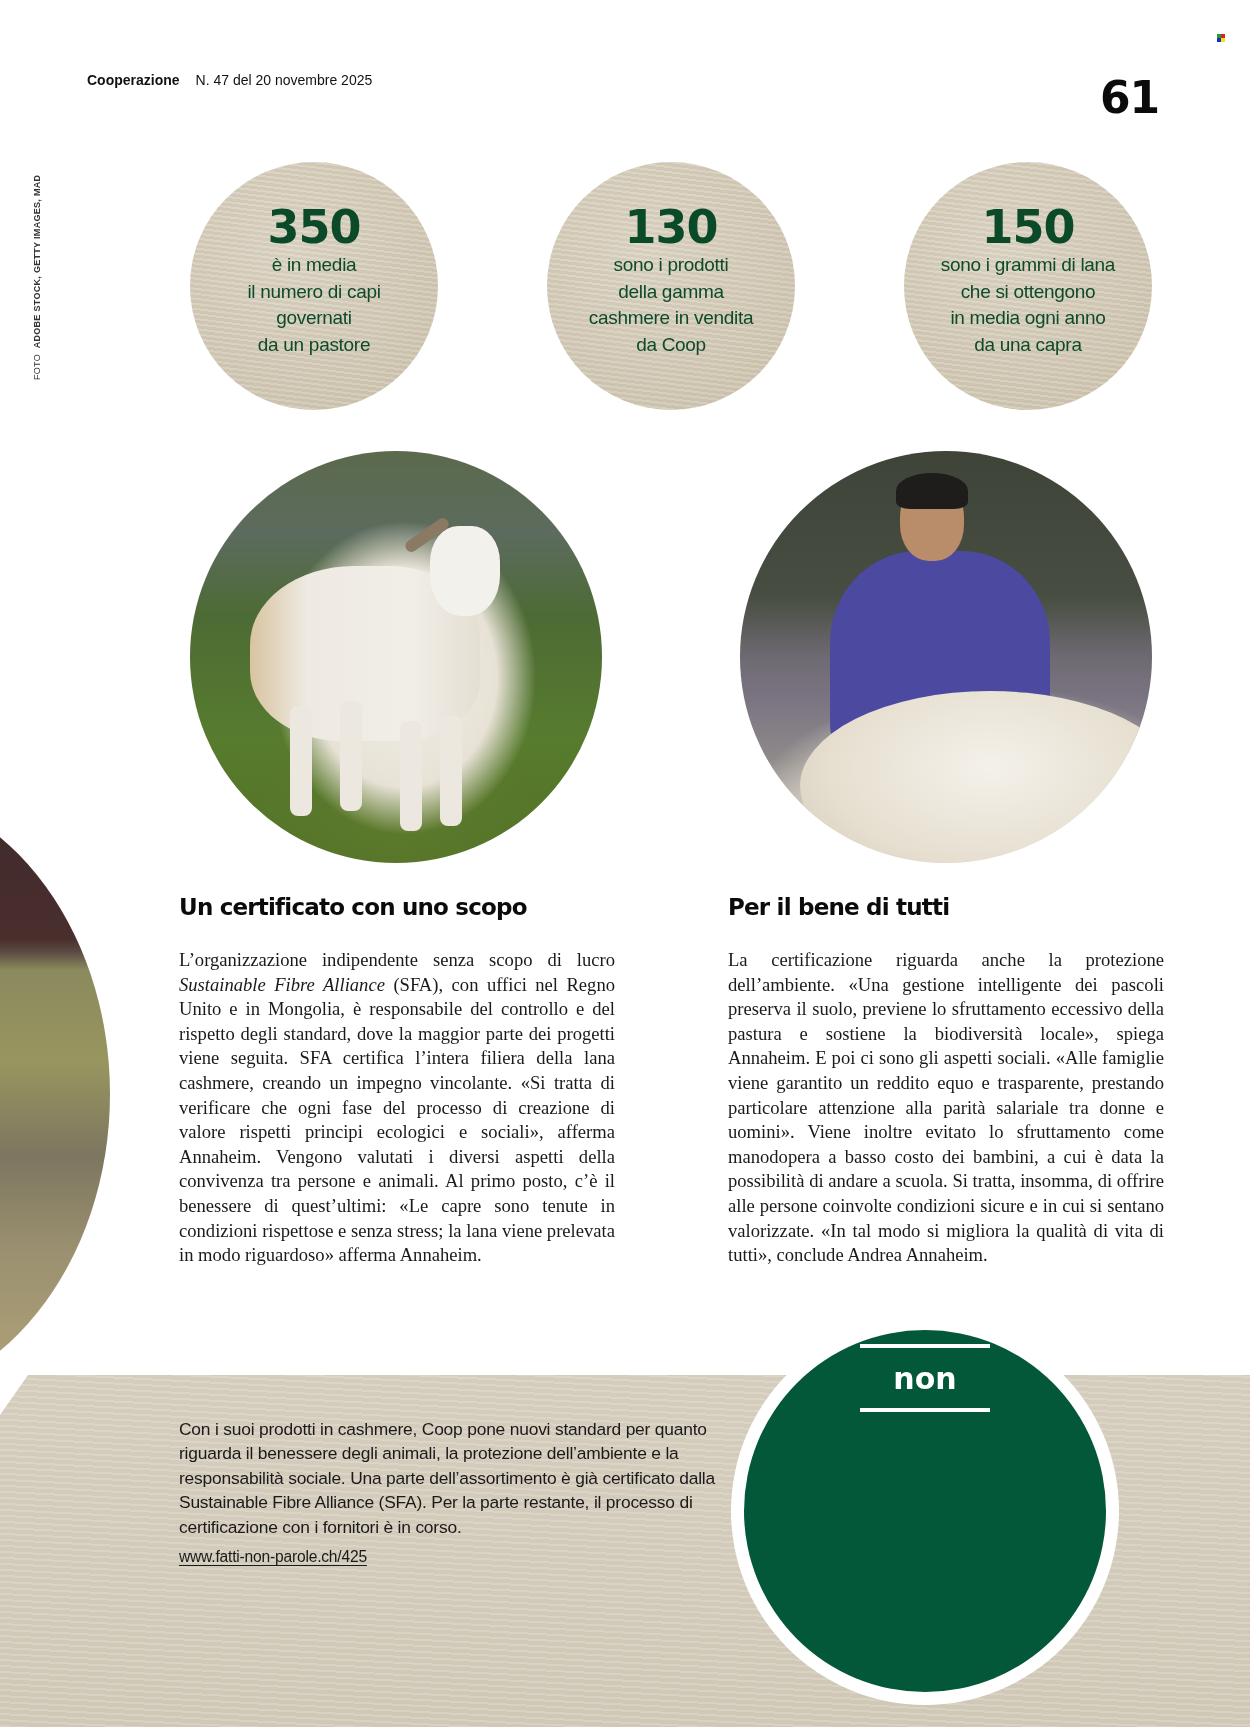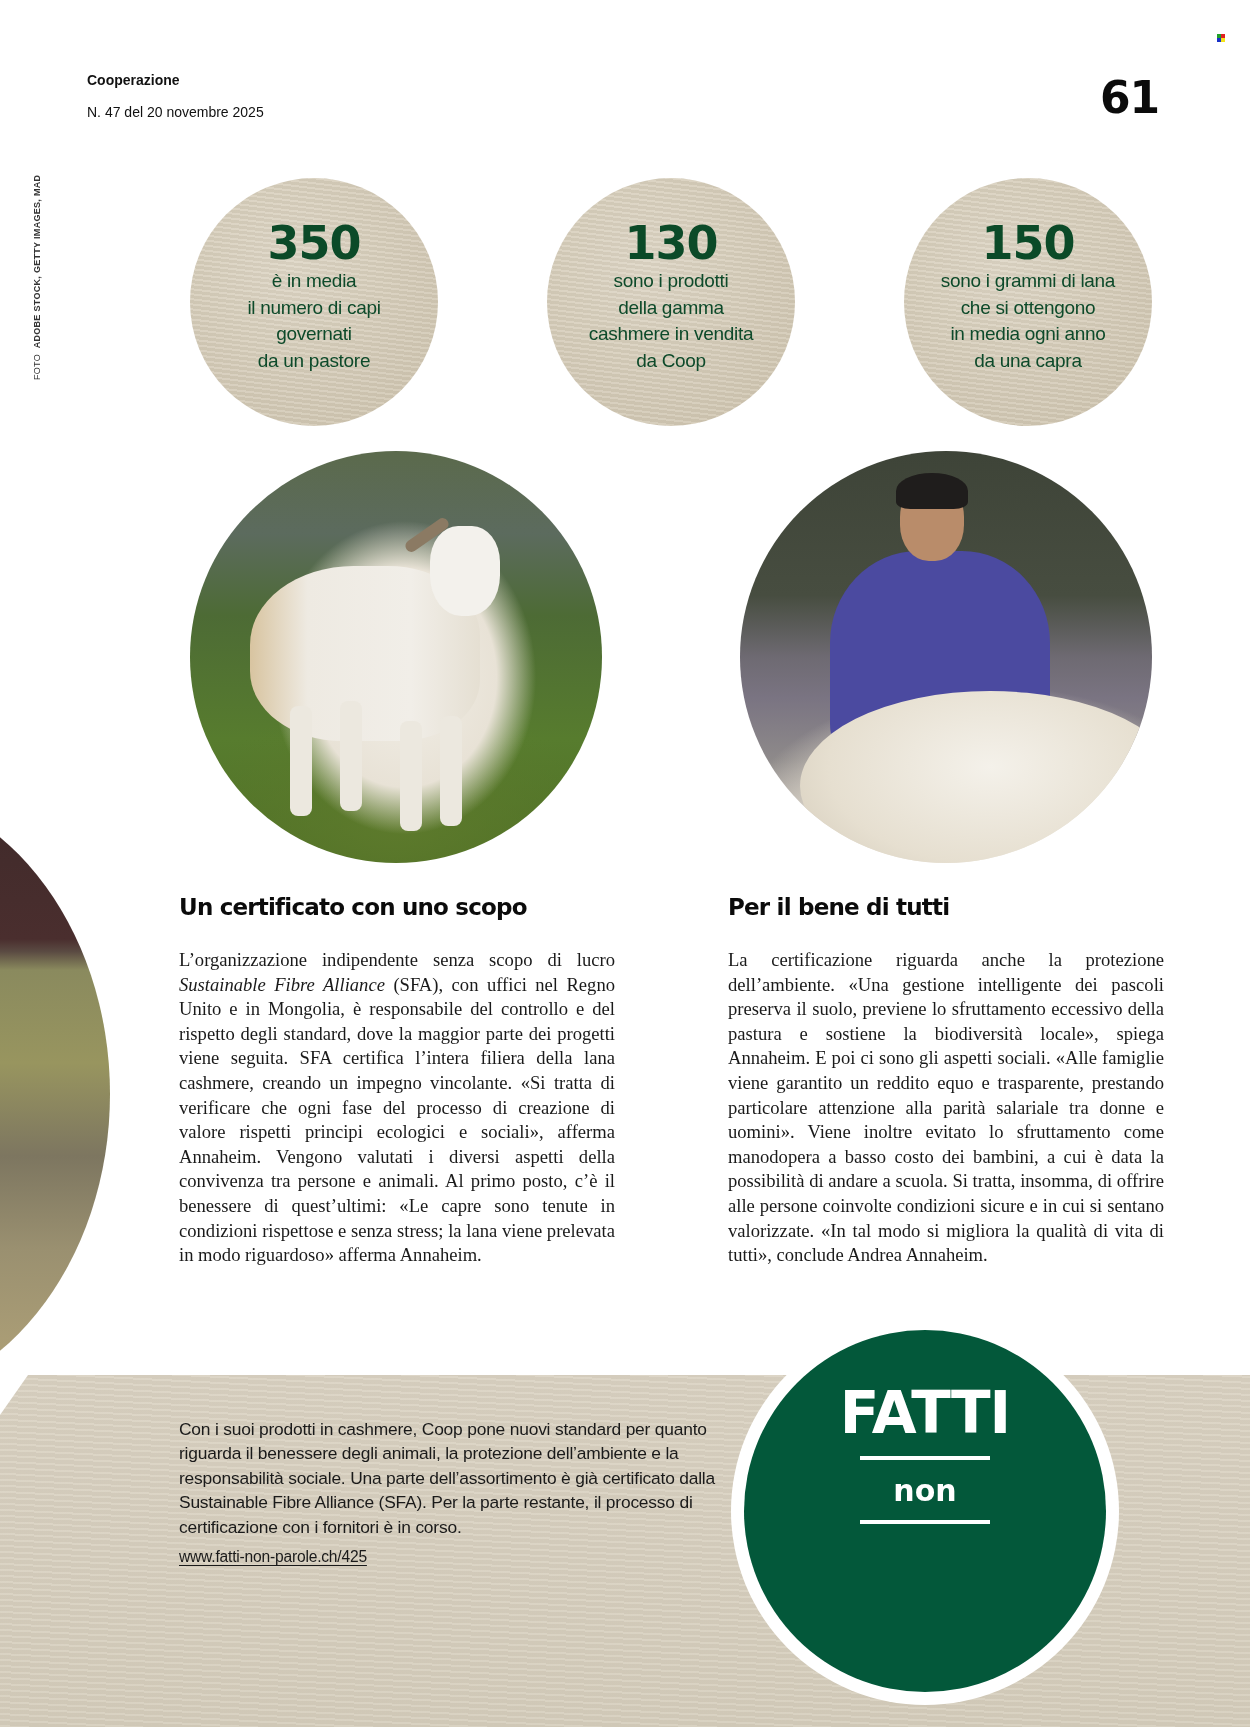--- a/index.html
+++ b/index.html
@@ -7,28 +7,28 @@
     width:1250px; height:1727px; position:relative; overflow:hidden;
     background:#ffffff;
     font-family:"Liberation Sans", sans-serif;
   }
   .corner-mark { position:absolute; left:1217px; top:34px; width:8px; height:8px; display:grid; grid-template-columns:4px 4px; grid-template-rows:4px 4px; }
   .corner-mark span:nth-child(1){background:#1fa02a;}
   .corner-mark span:nth-child(2){background:#e02020;}
   .corner-mark span:nth-child(3){background:#1830c8;}
   .corner-mark span:nth-child(4){background:#f3e21a;}
 
-  .header { position:absolute; left:87px; top:72px; font-size:14px; color:#111; display:flex; gap:16px; align-items:baseline;flex-direction:column; }
+  .header { position:absolute; left:87px; top:72px; font-size:14px; color:#111; display:flex; gap:16px; align-items:baseline; }
   .header .pub { font-weight:bold; }
   .page-num { position:absolute; left:1100px; top:72px; font-size:44px; font-weight:900; letter-spacing:-1px; color:#0b0b0b; font-family:"DejaVu Sans", sans-serif; }
 
   .credit { position:absolute; left:32px; top:380px; transform-origin:left top; transform:rotate(-90deg); font-size:9px; color:#333; white-space:nowrap; letter-spacing:0.3px; }
   .credit b { font-weight:bold; }
 
-  .stat { position:absolute; width:248px; height:248px; border-radius:50%; top:178px;
+  .stat { position:absolute; width:248px; height:248px; border-radius:50%; top:162px;
     background:
       repeating-linear-gradient(7deg, rgba(255,255,255,0.12) 0 2px, rgba(0,0,0,0.03) 2px 5px),
       radial-gradient(circle at 40% 35%, #ddd5c4, #d2c8b4 70%, #cbc0aa);
     display:flex; flex-direction:column; align-items:center; justify-content:flex-start; text-align:center; color:#0d4a2a; }
   .stat .num { font-family:"DejaVu Sans", sans-serif; font-weight:900; font-size:46px; letter-spacing:-1px; line-height:1; margin-top:42px; color:#0b4a28; }
   .stat .desc { font-weight:normal; font-size:19px; line-height:26.5px; margin-top:2px; letter-spacing:-0.3px; }
   .stat-1 { left:190px; } .stat-2 { left:547px; } .stat-3 { left:904px; }
 
   .photo { position:absolute; border-radius:50%; overflow:hidden; }
   .photo-goat { left:190px; top:451px; width:412px; height:412px;
@@ -157,18 +157,17 @@
 
 <div class="band"></div>
 
 <div class="fact">
   <span>Con i suoi prodotti in cashmere, Coop pone nuovi standard per quanto riguarda il benessere degli animali, la protezione dell’ambiente e la responsabilità sociale. Una parte dell’assortimento è già certificato dalla Sustainable Fibre Alliance (SFA). Per la parte restante, il processo di certificazione con i fornitori è in corso.</span><br>
   <a class="fact-link">www.fatti-non-parole.ch/425</a>
 </div>
 
 <div class="badge">
   <div class="badge-inner">
-    <div class="fatti">FATTI</div>
     <div class="rule"></div>
     <div class="non">non</div>
     <div class="rule"></div>
   </div>
 </div>
 
 </body></html>

